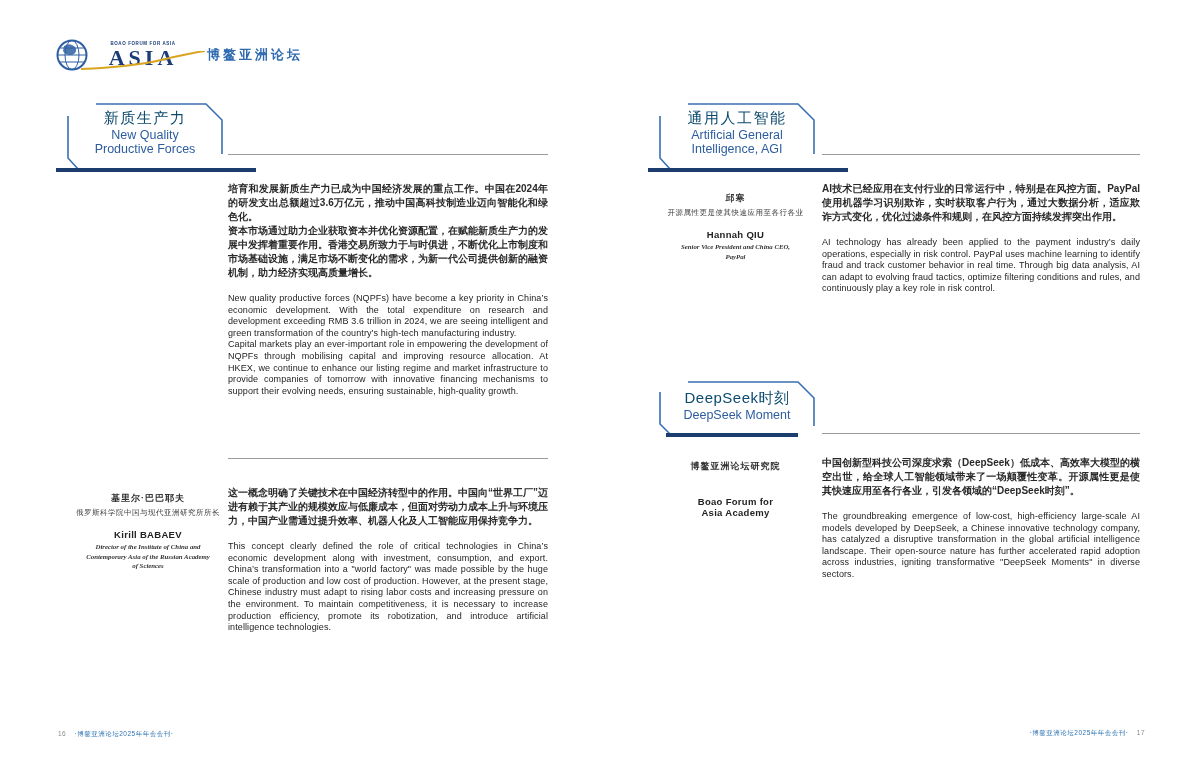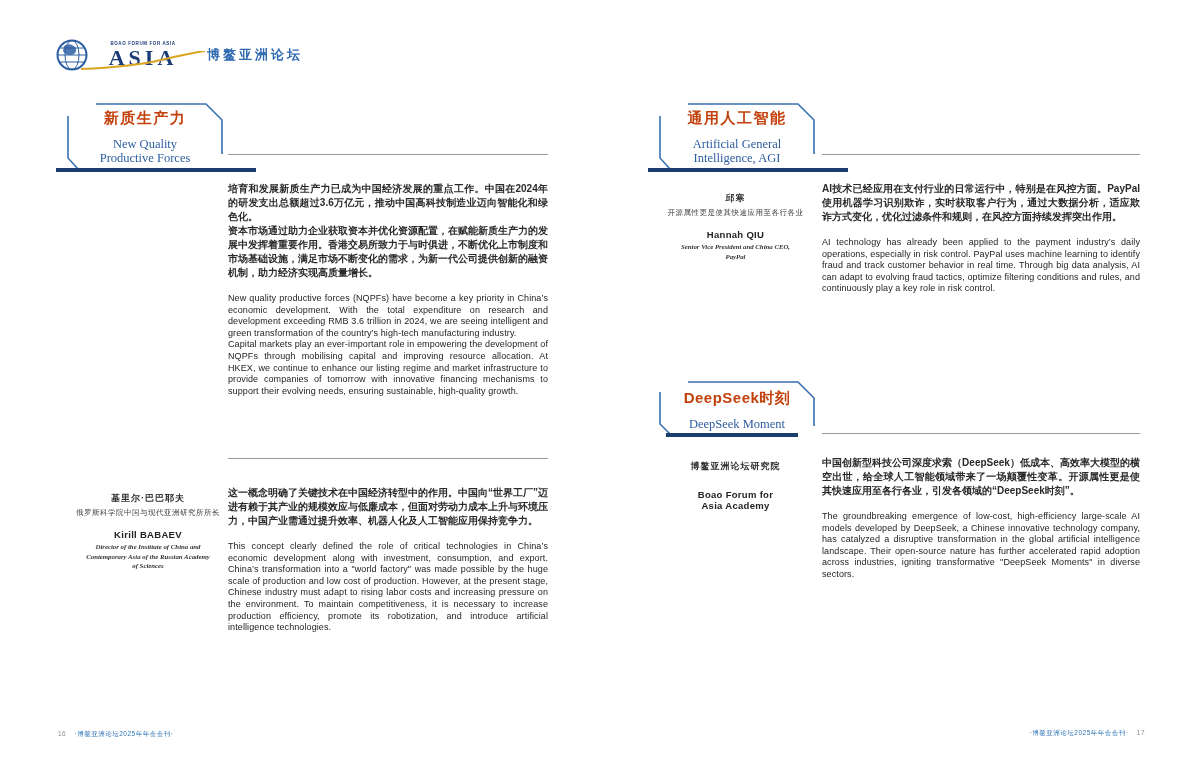--- a/index.html
+++ b/index.html
@@ -31,37 +31,37 @@
     letter-spacing: 3px;
   }
 
   
   .secbox { position: absolute; width: 200px; height: 84px; }
   .secbox svg.frame { position: absolute; left: 0; top: 0; }
   .secbox .sec-titles {
     position: absolute; left: 12px; top: 13px; width: 154px; text-align: center;
   }
   .sec-cn {
-    font-size: 15px; font-weight: bold; color: #c2410c; letter-spacing: 1.5px;
+    font-size: 15px; font-weight: normal; color: #0c4a6e; letter-spacing: 1.5px;
     line-height: 1.15;
   }
   .sec-en {
-    font-family: Liberation Serif, serif; font-size: 12.5px; color: #2d5d9f;
-    line-height: 1.12; margin-top: 11px;
+    font-family: Liberation Sans, sans-serif; font-size: 12.5px; color: #2d5d9f;
+    line-height: 1.12; margin-top: 2px;
   }
 
   
   .rule { position: absolute; height: 1px; background: #9b9b9b; }
 
   
   .speaker { position: absolute; text-align: center; }
   .sp-name-cn { font-size: 9px; font-weight: bold; color: #2f2f2f; letter-spacing: 1px; }
   .sp-title-cn { font-size: 7.5px; color: #3c3c3c; margin-top: 3px; letter-spacing: 0.5px; }
   .sp-name-en { font-size: 9.5px; font-weight: bold; color: #222; margin-top: 11px; letter-spacing: 0.3px; }
-  .sp-name-en.solo { margin-top: 16px; }
+  .sp-name-en.solo { margin-top: 23px; }
   .sp-title-en {
     font-family: "Liberation Serif", serif; font-style: italic; font-weight: bold;
     font-size: 6.8px; color: #333; line-height: 1.4; margin-top: 2px;
   }
 
   
   .texts { position: absolute; }
   .t-cn {
     font-size: 10px; font-weight: bold; color: #2a2a2a; line-height: 14px;
     text-align: justify; margin-bottom: 13px;

